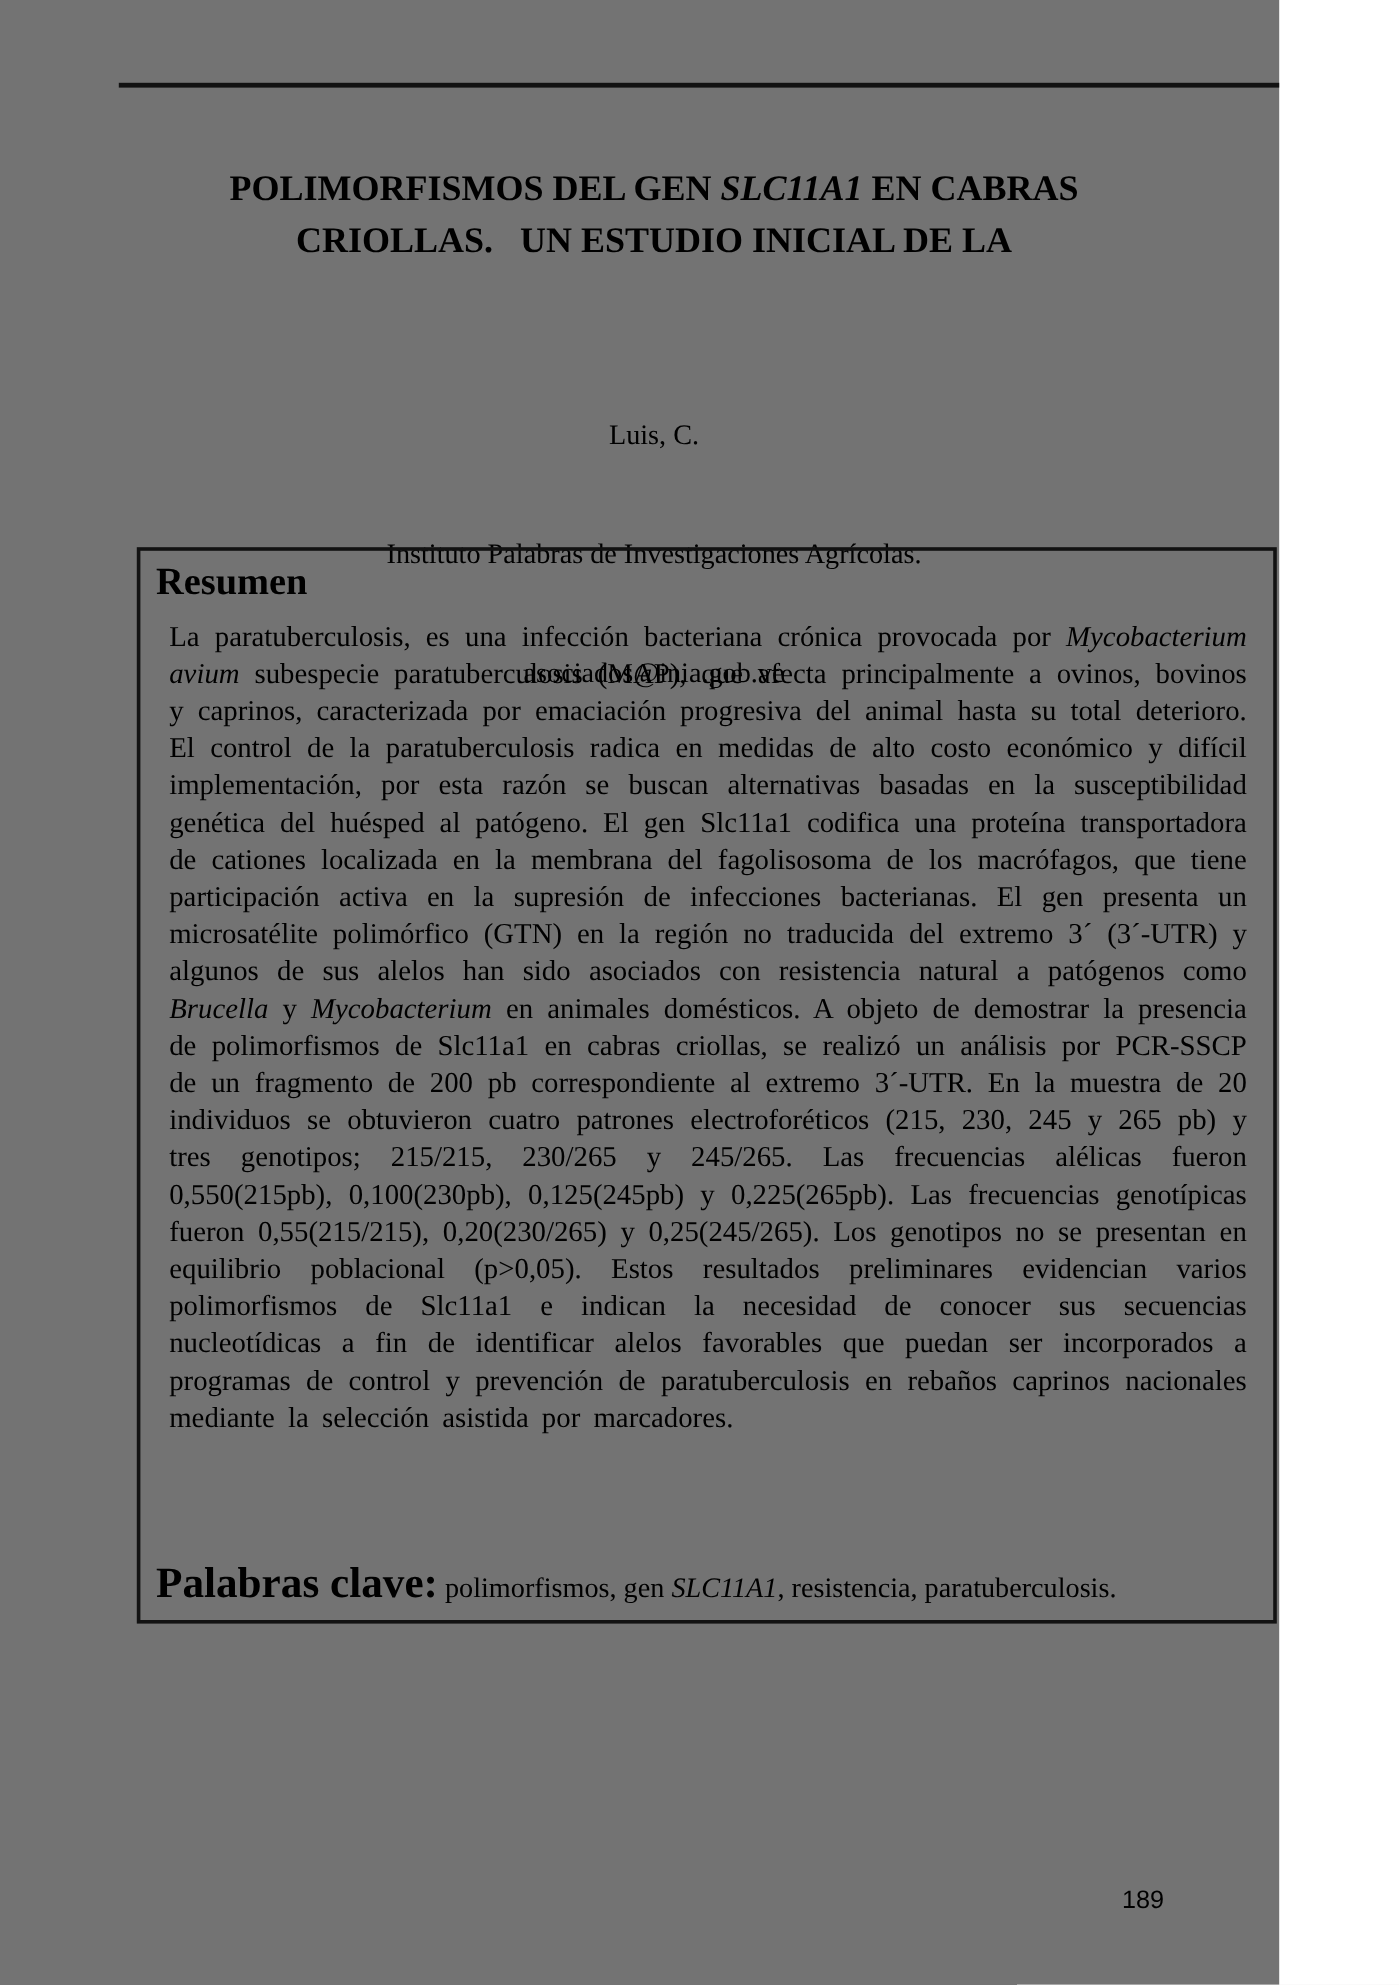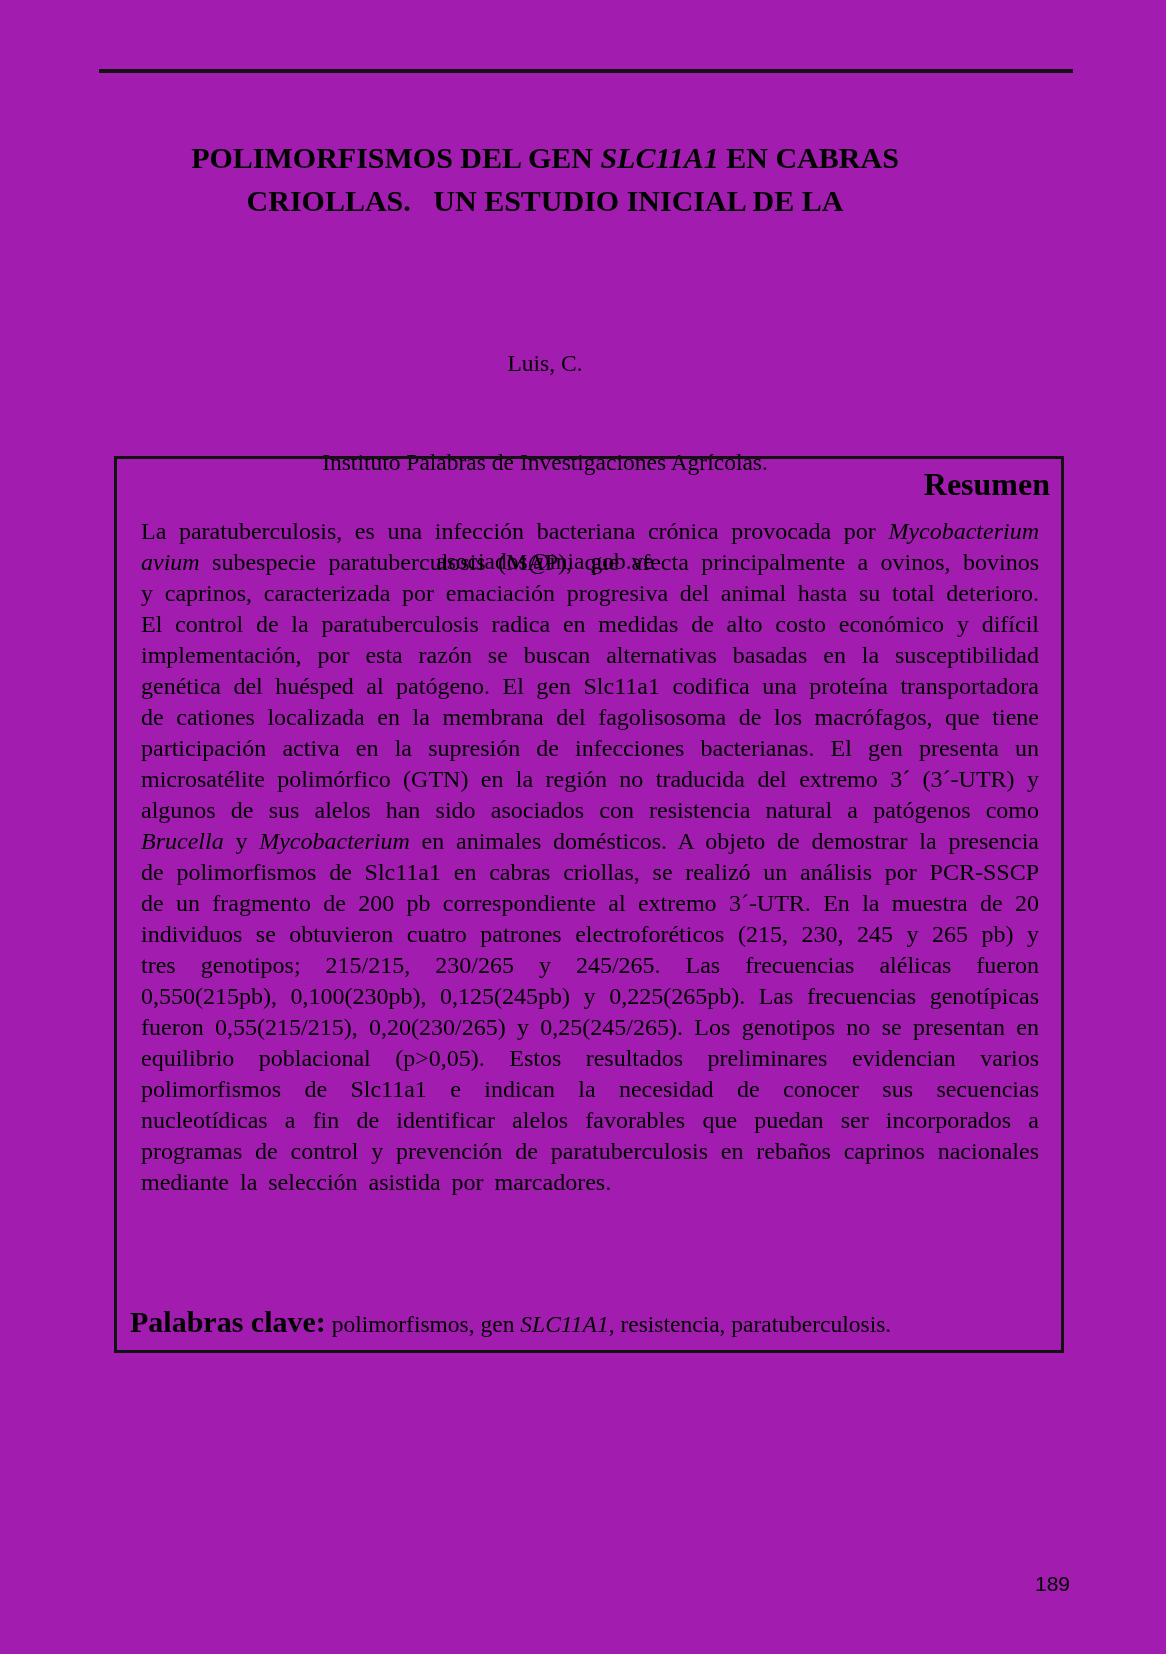--- a/index.html
+++ b/index.html
@@ -1,21 +1,21 @@
 <!DOCTYPE html>
 <html><head>
 <meta charset="utf-8">
 <style>
   * { box-sizing: border-box; }
   html, body { margin: 0; padding: 0; background: #ffffff; }
   .page {
     position: relative;
-    width: 1166px;
+    width: 1066px;
     height: 1654px;
-    background: #a21caf;
+    background: #737373;
     color: #000;
     font-family: "Liberation Serif", serif;
     overflow: hidden;
   }
   .top-rule {
     position: absolute;
     left: 99px;
     top: 69px;
     width: 974px;
     height: 4px;
@@ -53,42 +53,41 @@
     width: 950px;
     height: 897px;
     border: 3px solid #121212;
     padding: 4px 11px 5px 13px;
   }
   .abstract-heading {
     margin: 0;
     font-size: 32px;
     line-height: 42px;
     font-weight: bold;
-    text-align: right;
   }
   .abstract-body {
     margin: 11px;
     font-size: 24px;
     line-height: 31px;
     text-align: justify;
     word-spacing: 5px;
   }
   .abstract-body .run-i { font-style: italic; }
   .keywords-line {
     position: absolute;
     left: 13px;
     right: 11px;
     bottom: 6px;
     font-size: 23.5px;
     line-height: 40px;
     white-space: pre-wrap;
   }
   .keywords-label {
     font-weight: bold;
-    font-size: 30px;
+    font-size: 36px;
   }
   .keywords-text .run-i { font-style: italic; }
   .footer {
     position: absolute;
     left: 0;
     top: 1571px;
     width: 100%;
     height: 40px;
   }
   .journal-name {

